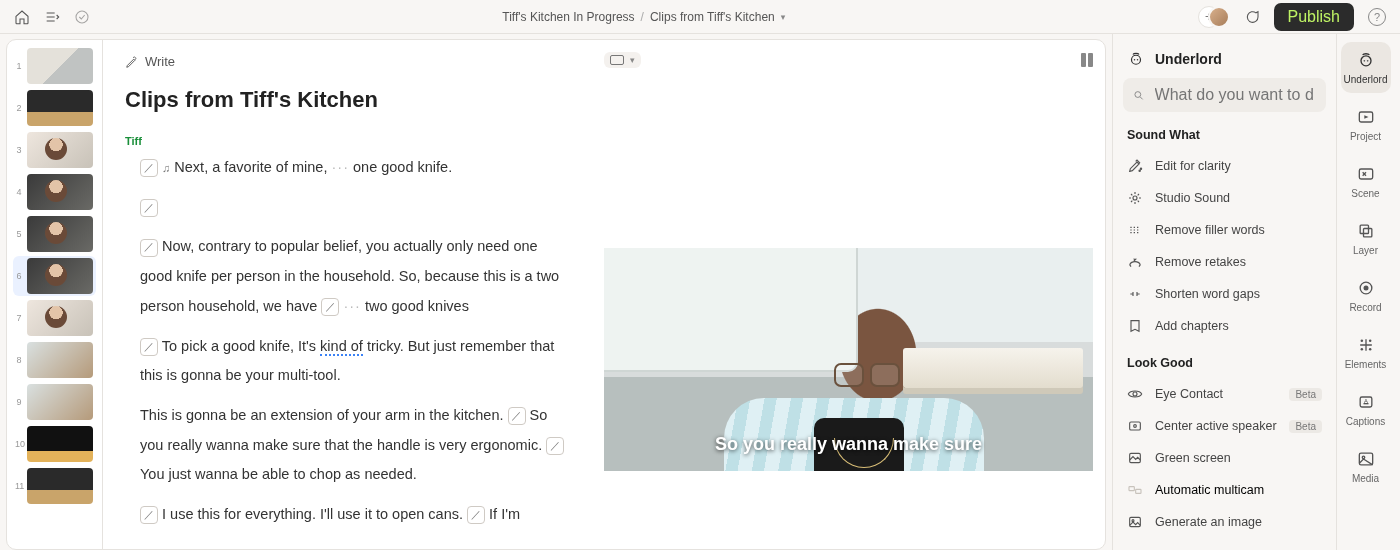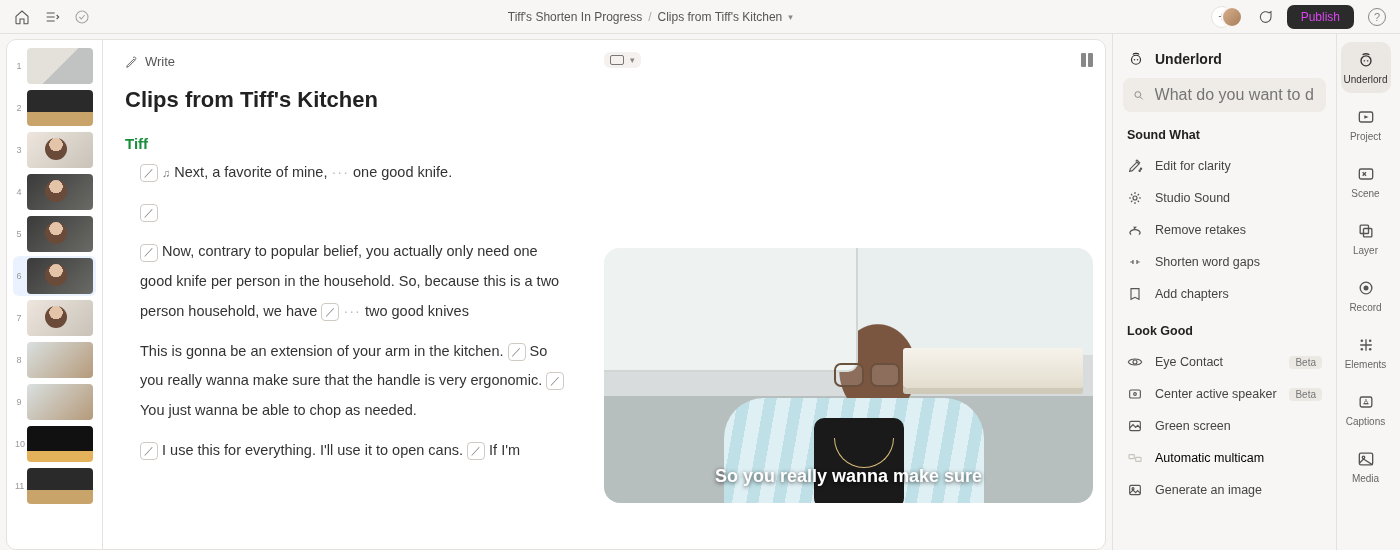--- a/index.html
+++ b/index.html
@@ -41,21 +41,21 @@
   .tb-center{display:flex;align-items:center;gap:4px;}
   .tb-icon{width:16px;height:16px;display:flex;align-items:center;justify-content:center;color:var(--icon);}
   .tb-icon svg{width:16px;height:16px;stroke:currentColor;fill:none;stroke-width:1.6;}
   .breadcrumb-seg{color:#555;}
   .breadcrumb-sep{color:#aaa;margin:0 2px;}
   .chev-down{font-size:9px;color:#888;margin-left:2px;}
   .avatar-group{display:flex;align-items:center;gap:-6px;}
   .avatar{width:22px;height:22px;border-radius:50%;border:2px solid var(--bg);}
   .avatar.add{background:#fff;border:1px solid var(--line);display:flex;align-items:center;justify-content:center;font-size:12px;color:#777;margin-right:-6px;}
   .avatar.person{background:linear-gradient(135deg,#d8b08c,#a77d5a);margin-left:-6px;}
-  .publish-btn{background:#2b2b2b;color:#d946ef;border-radius:7px;padding:5px 14px;font-size:12px;cursor:pointer;}
+  .publish-btn{background:#2b2b2b;color:#bef264;border-radius:7px;padding:5px 14px;font-size:16px;cursor:pointer;}
   .help-circle{width:18px;height:18px;border-radius:50%;border:1.5px solid #888;display:flex;align-items:center;justify-content:center;font-size:11px;color:#888;}
 
   
   .main{display:flex;height:516px;}
   .left-col{
     width:1100px;
     background:var(--panel);
     border:1px solid var(--line);
     border-radius:10px;
     margin:5px 6px 0 6px;
@@ -96,21 +96,21 @@
   .script{
     flex:1;
     padding:14px 22px 0 22px;
     overflow:hidden;
     min-width:0;
   }
   .script-head{display:flex;justify-content:flex-start;align-items:center;margin-bottom:6px;}
   .write-btn{display:flex;align-items:center;gap:6px;color:#555;cursor:pointer;font-size:13px;}
   .write-btn svg{width:14px;height:14px;stroke:#555;fill:none;stroke-width:1.6;}
   .doc-title{font-size:22px;font-weight:600;margin:18px 0 22px 0;}
-  .speaker{color:var(--green);font-weight:600;font-size:15px;margin-bottom:6px;}
+  .speaker{color:var(--green);font-weight:600;font-size:11px;margin-bottom:6px;}
   .line{font-size:14.5px;line-height:2.05;color:#333;margin:0;}
   .para{margin-bottom:10px;padding-left:15px;}
   .clip-mark{
     display:inline-flex;align-items:center;justify-content:center;
     min-width:18px;height:18px;
     border:1px solid #cfcac4;border-radius:4px;
     font-size:10px;color:#777;background:#fff;
     vertical-align:middle;
     padding:0 3px;
   }
@@ -123,21 +123,21 @@
     width:513px;
     padding:12px 12px 0 12px;
     min-width:0;
   }
   .preview-head{display:flex;align-items:center;justify-content:space-between;margin-bottom:180px;}
   .layout-chip{display:flex;align-items:center;gap:4px;background:var(--soft);border-radius:6px;padding:3px 6px;}
   .layout-chip .box{width:14px;height:10px;border:1.4px solid #777;border-radius:2px;}
   .cols-icon{display:flex;gap:2px;}
   .cols-icon span{width:5px;height:14px;background:#888;border-radius:1px;}
   .video-frame{
-    width:489px;height:255px;border-radius:16px;
+    width:489px;height:223px;border-radius:0;
     background:
       radial-gradient(100px 120px at 56% 48%, #7a5540 0 38%, transparent 39%),
       radial-gradient(60px 60px at 56% 44%, #e7c8ae 0 40%, transparent 41%),
       linear-gradient(180deg,#e9efef 0 42%, #d8dcdc 42% 58%, #b7bfbe 58% 100%);
     position:relative;
     overflow:hidden;
   }
   .video-frame::before{
     content:"";position:absolute;left:-10px;top:-10px;width:260px;height:130px;
     border:2px solid #cfd6d4;border-radius:0 0 10px 0;background:#eef3f1;
@@ -229,21 +229,21 @@
         </svg>
     </span>
     <span class="tb-icon" style="opacity:.5">
       <svg viewBox="0 0 24 24">
           <circle cx="12" cy="12" r="9"></circle>
           <path d="M8 12l3 3 5-6"></path>
         </svg>
     </span>
   </div>
   <div class="tb-center">
-    <span class="breadcrumb-seg">Tiff's Shorten In Progress</span>
+    <span class="breadcrumb-seg">Tiff's Kitchen In Progress</span>
     <span class="breadcrumb-sep">/</span>
     <span class="breadcrumb-seg">Clips from Tiff's Kitchen</span>
     <span class="chev-down">▾</span>
   </div>
   <div class="tb-right">
     <div class="avatar-group">
       <div class="avatar add">+</div>
       <div class="avatar person"></div>
     </div>
     <span class="tb-icon">
@@ -332,20 +332,26 @@
       </p>
 
       <p class="line para">
         <span class="clip-mark">／</span>
         <span>Now, contrary to popular belief, you actually only need one good knife per person in the household. So, because this is a two person household, we have</span>
         <span class="clip-mark">／</span>
         <span class="dots">···</span>
         <span>two good knives</span>
       </p>
 
+      <p class="line para">
+        <span class="clip-mark">／</span>
+        <span>To pick a good knife, It's</span>
+        <span class="spellwave">kind of</span>
+        <span>tricky. But just remember that this is gonna be your multi-tool.</span>
+      </p>
 
       <p class="line para">
         <span>This is gonna be an extension of your arm in the kitchen.</span>
         <span class="clip-mark">／</span>
         <span>So you really wanna make sure that the handle is very ergonomic.</span>
         <span class="clip-mark">／</span>
         <span>You just wanna be able to chop as needed.</span>
       </p>
 
       <p class="line para">
@@ -407,20 +413,26 @@
         </div>
         <div class="ul-item">
           <svg viewBox="0 0 24 24">
             <circle cx="12" cy="12" r="3"></circle>
             <path d="M12 3v3M12 18v3M3 12h3M18 12h3M6 6l2 2M16 16l2 2M18 6l-2 2M8 16l-2 2"></path>
           </svg>
           <span>Studio Sound</span>
         </div>
         <div class="ul-item">
           <svg viewBox="0 0 24 24">
+            <path d="M5 8h14M5 12h14M5 16h14" stroke-dasharray="2 3"></path>
+          </svg>
+          <span>Remove filler words</span>
+        </div>
+        <div class="ul-item">
+          <svg viewBox="0 0 24 24">
             <path d="M4 16c3-6 13-6 16 0"></path>
             <path d="M4 16l2 3M20 16l-2 3"></path>
             <path d="M10 7l4 4M14 7l-4 4"></path>
           </svg>
           <span>Remove retakes</span>
         </div>
         <div class="ul-item">
           <svg viewBox="0 0 24 24">
             <path d="M5 12h4M15 12h4"></path>
             <path d="M9 9v6M15 9v6"></path>

